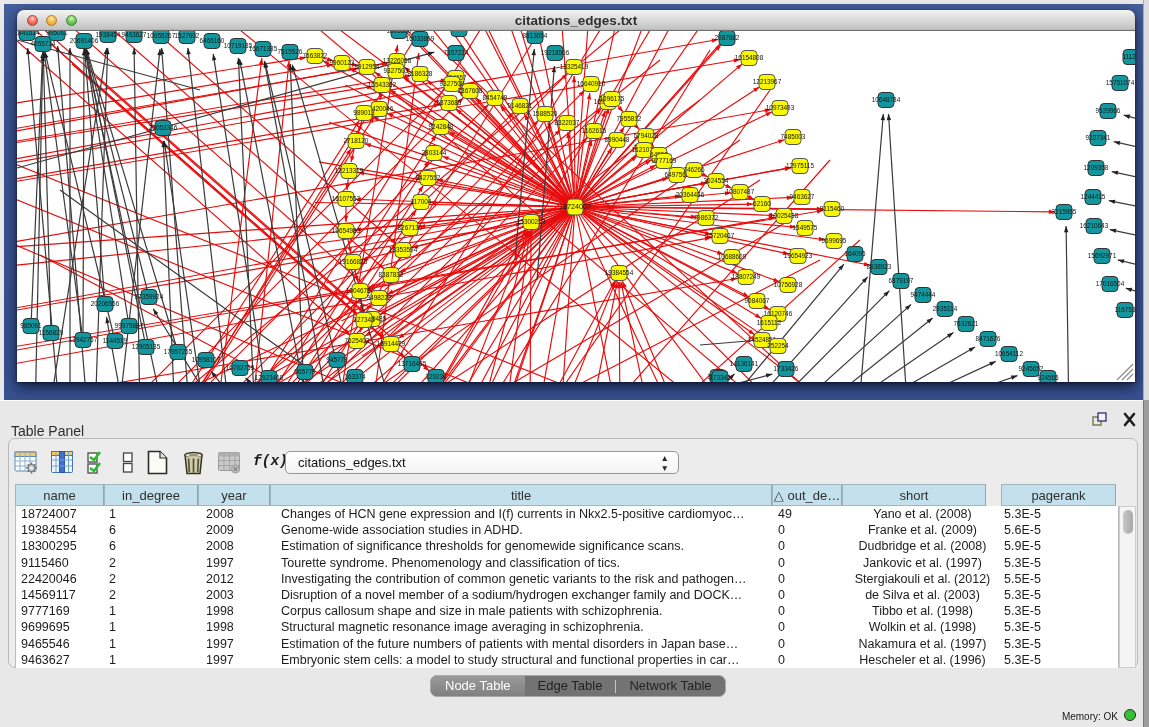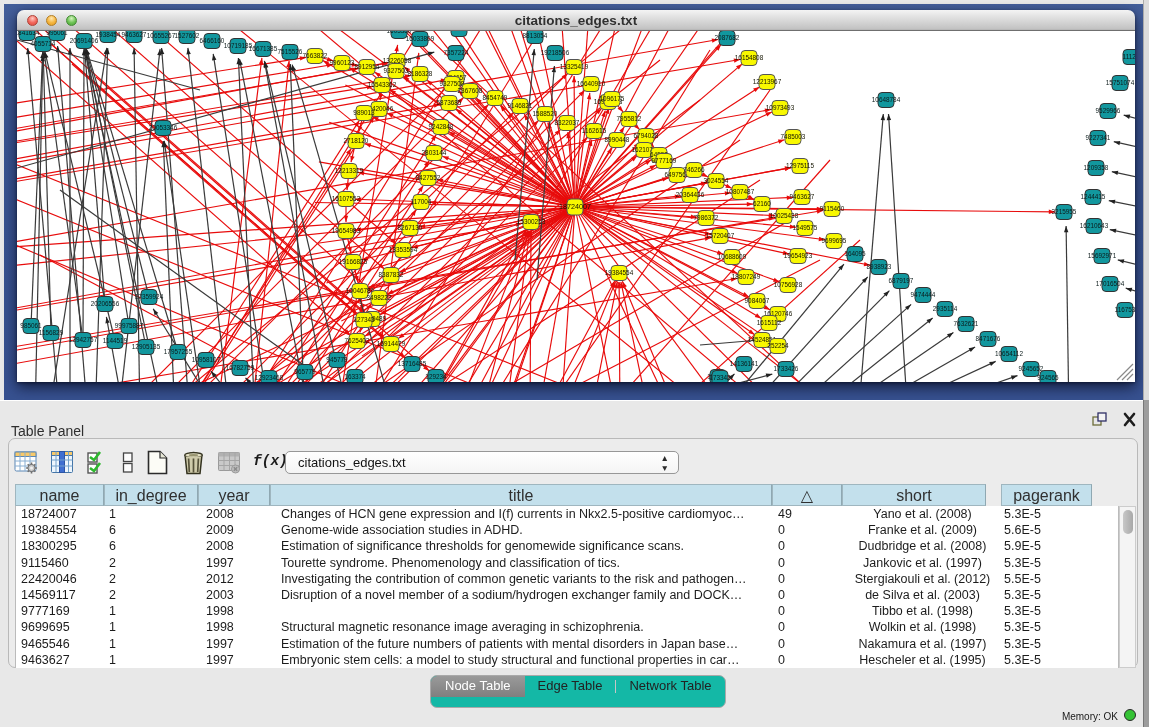--- a/index.html
+++ b/index.html
@@ -19,35 +19,35 @@
 #tp-icons{position:absolute;right:11px;top:11px}
 #innerpanel{position:absolute;left:8px;top:37px;width:1130px;height:230px;
  border:1px solid #b9b9b9;border-radius:7px;background:#ececec}
 #toolbar{position:absolute;left:14px;top:49px;height:26px}
 #toolbar svg{vertical-align:top;margin-right:11px}
 #fx{display:inline-block;font-family:Liberation Mono, monospace;font-style:italic;
  font-weight:bold;font-size:14.5px;color:#1c1c1c;position:relative;top:1px}
 #dropdown{position:absolute;left:285px;top:50px;width:394px;height:23px;background:linear-gradient(180deg,#ffffff,#f4f4f4);
  border:1px solid #979797;border-radius:5px;font-size:13px;color:#111;line-height:21px;padding-left:12px}
 #dropdown .spin{position:absolute;right:9px;top:2px;font-size:8.5px;color:#2a2a2a;line-height:9.5px;letter-spacing:0}
-#thead{position:absolute;left:15px;top:83px;width:1104px;height:22px;font-size:16px;color:#303030}
+#thead{position:absolute;left:15px;top:83px;width:1104px;height:22px;font-size:13px;color:#303030}
 #thead .h{position:absolute;top:0;height:22px;background:#c3e0ec;border:1px solid #9fb6bf;
  border-right:1px solid #8fa8b2;text-align:center;line-height:21px}
 #tbody{position:absolute;left:15px;top:105px;width:1104px;height:162px;background:#fff;
  font-size:12.5px;color:#1c1c1c;border-left:1px solid #bbb;border-right:1px solid #bbb}
 .row{position:relative;height:16.2px;white-space:nowrap}
 .row span{position:absolute;top:0;line-height:16px;overflow:hidden}
 .c0{left:5px;width:85px}.c1{left:93px;width:90px}.c2{left:190px;width:70px}
 .c3{left:265px;width:492px}.c4{left:762px;width:66px}
 .c5{left:827px;width:159px;text-align:center}.c6{left:988px;width:90px}
 #vscroll{position:absolute;left:1119px;top:105px;width:17px;height:162px;background:#f4f4f4;
  border:1px solid #ccc}
 #vthumb{position:absolute;left:2.5px;top:3px;width:10px;height:24px;background:linear-gradient(90deg,#c8c8c8,#a8a8a8);border-radius:5px}
-#tabs{position:absolute;left:430px;top:274px;height:33px;border:1px solid #a9a9a9;
- border-radius:7px;background:#14b8a6;font-size:13px;color:#222;overflow:hidden}
+#tabs{position:absolute;left:430px;top:274px;height:22px;border:1px solid #a9a9a9;
+ border-radius:7px;background:#737373;font-size:13px;color:#222;overflow:hidden}
 #tabs span{display:inline-block;height:21px;line-height:20px;padding:0 13px;vertical-align:top}
 #tabs .sel{background:linear-gradient(180deg,#9a9a9a,#7f7f7f);color:#fff;padding:0 14px}
 #tabs .sep{padding:0;width:1px;background:#c6c6c6;height:13px;margin-top:4px}
 #status{position:absolute;right:31px;top:310px;font-size:10px;color:#1a1a1a}
 #memdot{position:absolute;right:13px;top:308px;width:12px;height:12px;border-radius:50%;
  background:#35c335;border:1.5px solid #2a2a2a}
 #rightstrip{position:absolute;right:0;top:0;width:6px;height:727px;background:#dcdcdc;border-left:1px solid #aaa}
 #rightstrip2{position:absolute;right:0;top:400px;width:6px;height:327px;background:#9d9d9d;border-left:1px solid #777}
 </style></head><body>
 <div id="desktop"></div>
@@ -906,21 +906,21 @@
 <path d="M16.8 17.3L20.2 20.7M20.2 17.3L16.8 20.7" stroke="#8a8a8a" stroke-width="1.4"></path>
 </svg><span id="fx">f(x)</span></div>
  <div id="dropdown">citations_edges.txt<span class="spin">▲<br>▼</span></div>
  <div id="thead">
    <span class="h" style="left:0;width:89px">name</span>
    <span class="h" style="left:89px;width:94px">in_degree</span>
    <span class="h" style="left:183px;width:72px">year</span>
    <span class="h" style="left:255px;width:502px">title</span>
    <span class="h" style="left:757px;width:70px">△ out_de…</span>
    <span class="h" style="left:827px;width:144px">short</span>
-   <span class="h" style="left:986px;width:91px">pagerank</span>
+   <span class="h" style="left:986px;width:115px">pagerank</span>
  </div>
  <div id="tbody">
       <div class="row">
         <span class="c0">18724007</span>
         <span class="c1">1</span>
         <span class="c2">2008</span>
         <span class="c3">Changes of HCN gene expression and I(f) currents in Nkx2.5-positive cardiomyoc…</span>
         <span class="c4">49</span>
         <span class="c5">Yano et al. (2008)</span>
         <span class="c6">5.3E-5</span>
@@ -967,20 +967,21 @@
         <span class="c2">2003</span>
         <span class="c3">Disruption of a novel member of a sodium/hydrogen exchanger family and DOCK…</span>
         <span class="c4">0</span>
         <span class="c5">de Silva et al. (2003)</span>
         <span class="c6">5.3E-5</span>
       </div>
 <div class="row">
         <span class="c0">9777169</span>
         <span class="c1">1</span>
         <span class="c2">1998</span>
+        <span class="c3">Corpus callosum shape and size in male patients with schizophrenia.</span>
         <span class="c4">0</span>
         <span class="c5">Tibbo et al. (1998)</span>
         <span class="c6">5.3E-5</span>
       </div>
 <div class="row">
         <span class="c0">9699695</span>
         <span class="c1">1</span>
         <span class="c2">1998</span>
         <span class="c3">Structural magnetic resonance image averaging in schizophrenia.</span>
         <span class="c4">0</span>
@@ -995,21 +996,21 @@
         <span class="c4">0</span>
         <span class="c5">Nakamura et al. (1997)</span>
         <span class="c6">5.3E-5</span>
       </div>
 <div class="row">
         <span class="c0">9463627</span>
         <span class="c1">1</span>
         <span class="c2">1997</span>
         <span class="c3">Embryonic stem cells: a model to study structural and functional properties in car…</span>
         <span class="c4">0</span>
-        <span class="c5">Hescheler et al. (1995)</span>
+        <span class="c5">Hescheler et al. (1996)</span>
         <span class="c6">5.3E-5</span>
       </div>
     </div>
  <div id="vscroll">
       <div id="vthumb"></div>
     </div>
  <div id="tabs"><span class="sel">Node Table</span><span>Edge Table</span><span class="sep"></span><span>Network Table</span></div>
  <div id="status">Memory: OK</div>
  <div id="memdot"></div>
 </div>

